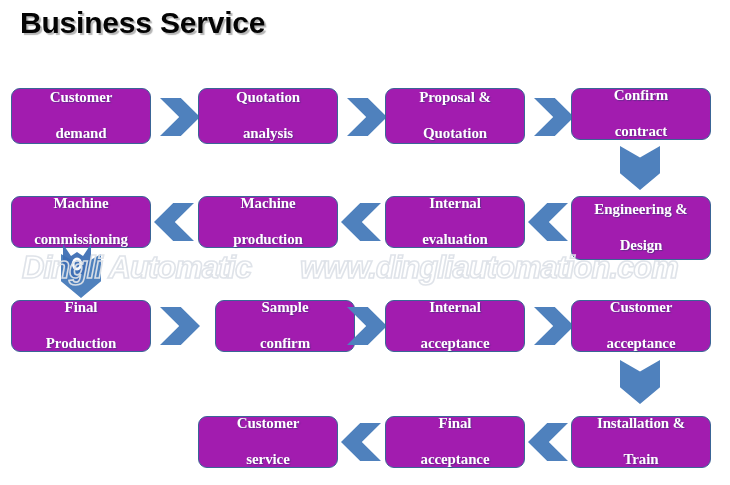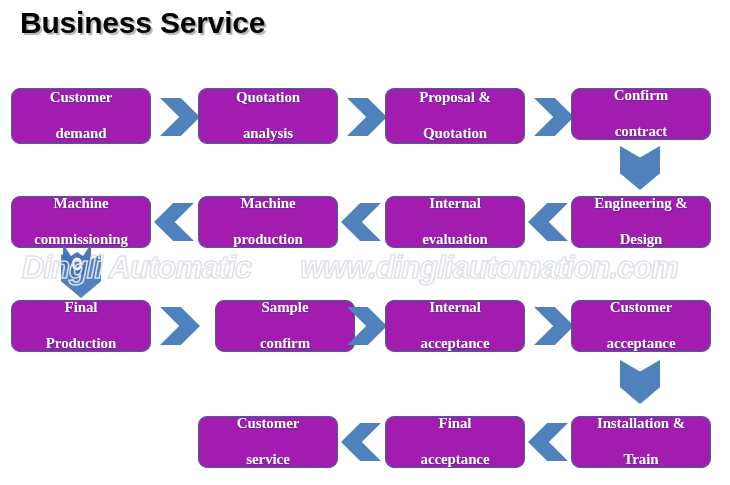--- a/index.html
+++ b/index.html
@@ -109,21 +109,21 @@
     <span><span>Proposal &amp;</span><br><span>Quotation</span></span>
   </div>
   <div class="arrow arrow-right" style="left:534px; top:98px; width:40px; height:38px;"></div>
 
   <div class="node" style="left:571px; top:88px; width:140px; height:52px;">
     <span><span>Confirm</span><br><span>contract</span></span>
   </div>
 
   <div class="arrow arrow-down" style="left:620px; top:146px; width:40px; height:44px;"></div>
 
-  <div class="node" style="left:571px; top:196px; width:140px; height:52px;">
+  <div class="node" style="left:571px; top:196px; width:140px; height:64px;">
     <span><span>Engineering &amp;</span><br><span>Design</span></span>
   </div>
   <div class="arrow arrow-left" style="left:528px; top:203px; width:40px; height:38px;"></div>
 
   <div class="node" style="left:385px; top:196px; width:140px; height:52px;">
     <span><span>Internal</span><br><span>evaluation</span></span>
   </div>
   <div class="arrow arrow-left" style="left:341px; top:203px; width:40px; height:38px;"></div>
 
   <div class="node" style="left:198px; top:196px; width:140px; height:52px;">

